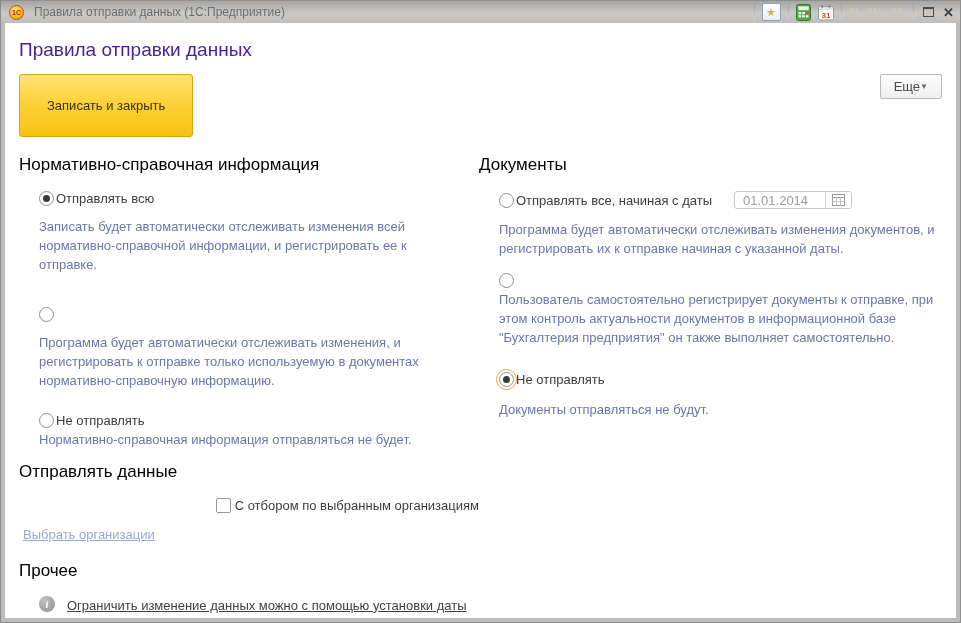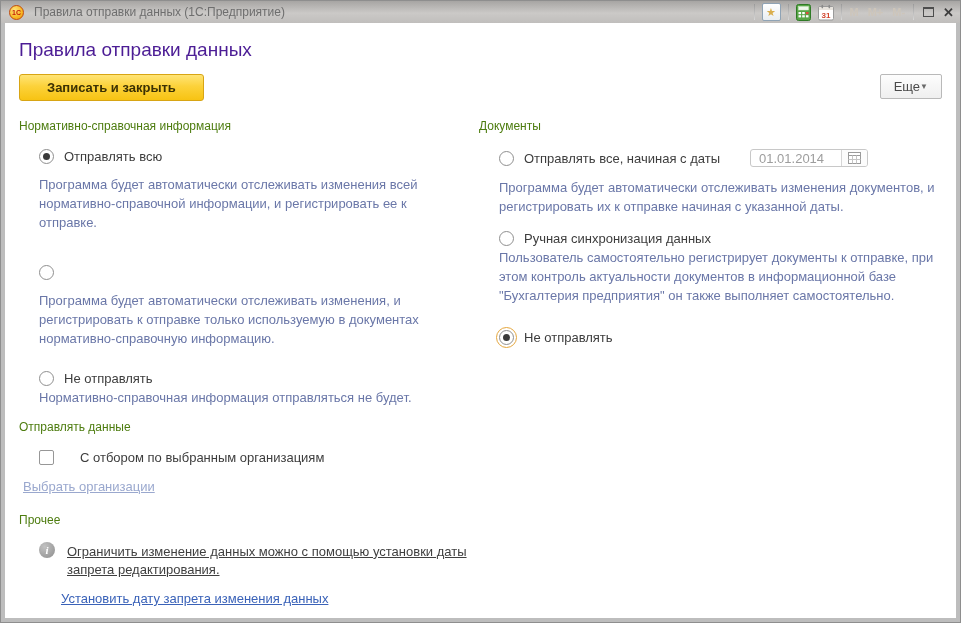--- a/index.html
+++ b/index.html
@@ -25,39 +25,39 @@
   .max-box { width:11px; height:10px; border:1px solid #4d4d4d; border-top:2px solid #4d4d4d; background:transparent; }
   .close-x { font-size:13px; font-weight:bold; color:#3d3d3d; line-height:1; }
 
   .content { position:absolute; top:22px; left:4px; right:4px; bottom:4px;
     background:#ffffff; padding:14px 14px 0 14px; overflow:hidden; }
 
   .page-title { font-size:19px; font-weight:400; color:#4c1d95; margin-top:2px; }
 
   .toolbar { margin-top:13px; display:flex; justify-content:space-between; align-items:flex-start; }
   .btn-save { background:linear-gradient(180deg,#ffe476 0%,#fcd23a 45%,#f7c313 100%);
-    border:1px solid #d8a514; border-radius:3px; padding:5px 27px;
-    font-size:13px; font-weight:bold; color:#3b3104; cursor:pointer; }
+    border:1px solid #d8a514; border-radius:3px; padding:23px 27px;
+    font-size:13px; font-weight:normal; color:#3b3104; cursor:pointer; }
   .btn-more { background:linear-gradient(180deg,#fdfdfd,#efefef); border:1px solid #b9b9b9;
     border-radius:2px; padding:4px 13px; font-size:13px; color:#4a4a4a;
     display:flex; align-items:center; gap:0; cursor:pointer; }
   .btn-more .arrow { font-size:8px; color:#6a6a6a; }
 
   .cols { margin-top:14px; display:grid; grid-template-columns:460px 1fr; }
 
-  .sec-h { font-size:12px; color:#4d7c0f; }
-  .opt-row { display:flex; align-items:center; gap:10px; margin-left:20px; }
+  .sec-h { font-size:17px; color:#000000; }
+  .opt-row { display:flex; align-items:center; gap:2px; margin-left:20px; }
   .radio { width:15px; height:15px; border:1px solid #8f8f8f; border-radius:50%;
     background:#fff; position:relative; flex:0 0 auto; }
   .radio.checked::after { content:""; position:absolute; inset:3px; background:#3a3a3a; border-radius:50%; }
   .radio.focused { outline:1px solid #e5a63c; outline-offset:2px; }
   .opt-label { font-size:13px; color:#3d3d3d; }
   .desc { margin-left:20px; font-size:13px; color:#6a77a8; line-height:1.46; }
   .cbx { width:15px; height:15px; border:1px solid #979797; border-radius:2px; background:#fff; flex:0 0 auto; }
-  .chk-row { display:flex; align-items:center; gap:26px; margin-left:20px; }
+  .chk-row { display:flex; align-items:center; gap:4px; margin-left:20px;justify-content:flex-end; }
   .link-pale { margin-left:4px; font-size:13px; color:#9aa8ce; text-decoration:underline; cursor:pointer; display:inline-block; }
   .link-blue { font-size:13px; color:#3a62b8; text-decoration:underline; cursor:pointer; display:inline-block; }
 
   .info-row { display:flex; align-items:flex-start; gap:12px; margin-left:20px; }
   .info-ic { width:16px; height:16px; border-radius:50%; flex:0 0 auto; margin-top:-1px;
     background:radial-gradient(circle at 35% 30%,#c2c2c2,#8d8d8d);
     color:#ffffff; font-family:"Liberation Serif",serif; font-style:italic; font-weight:bold;
     font-size:11px; display:flex; align-items:center; justify-content:center; }
   .info-text { font-size:13px; color:#3f3f3f; line-height:1.4; max-width:620px;text-decoration:underline; }
 
@@ -132,21 +132,21 @@
 
     <div class="cols">
 
       <div>
         <div class="sec-h mt4">Нормативно-справочная информация</div>
 
         <div class="opt-row mt16">
           <span class="radio checked"></span>
           <span class="opt-label">Отправлять всю</span>
         </div>
-        <div class="desc mt12 w412">Программа будет автоматически отслеживать изменения всей нормативно-справочной информации, и регистрировать ее к отправке.</div>
+        <div class="desc mt12 w412">Записать будет автоматически отслеживать изменения всей нормативно-справочной информации, и регистрировать ее к отправке.</div>
 
         <div class="opt-row mt32">
           <span class="radio"></span>
         </div>
         <div class="desc mt12 w412">Программа будет автоматически отслеживать изменения, и регистрировать к отправке только используемую в документах нормативно-справочную информацию.</div>
 
         <div class="opt-row mt22">
           <span class="radio"></span>
           <span class="opt-label">Не отправлять</span>
         </div>
@@ -185,25 +185,25 @@
                 <line x1="8.5" y1="3.5" x2="8.5" y2="11.5" stroke="#c4c4c4"></line>
                 <line x1="0.5" y1="7.5" x2="12.5" y2="7.5" stroke="#c4c4c4"></line>
               </svg>
             </span>
           </span>
         </div>
         <div class="desc mt12 w445">Программа будет автоматически отслеживать изменения документов, и регистрировать их к отправке начиная с указанной даты.</div>
 
         <div class="opt-row mt14">
           <span class="radio"></span>
-          <span class="opt-label">Ручная синхронизация данных</span>
         </div>
         <div class="desc mt13 w460">Пользователь самостоятельно регистрирует документы к отправке, при этом контроль актуальности документов в информационной базе "Бухгалтерия предприятия" он также выполняет самостоятельно.</div>
 
         <div class="opt-row mt24">
           <span class="radio checked focused"></span>
           <span class="opt-label">Не отправлять</span>
         </div>
+        <div class="desc mt14 w460">Документы отправляться не будут.</div>
       </div>
 
     </div>
   </div>
 </div>
 
 </body></html>

